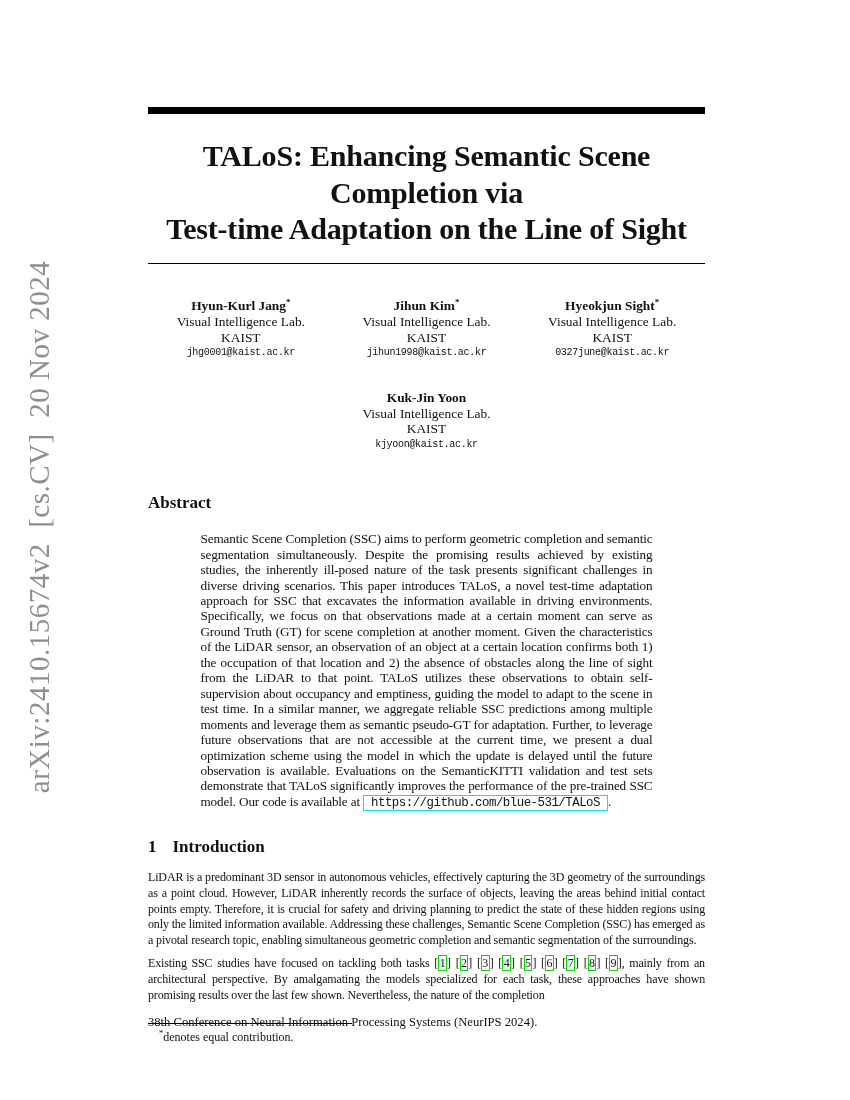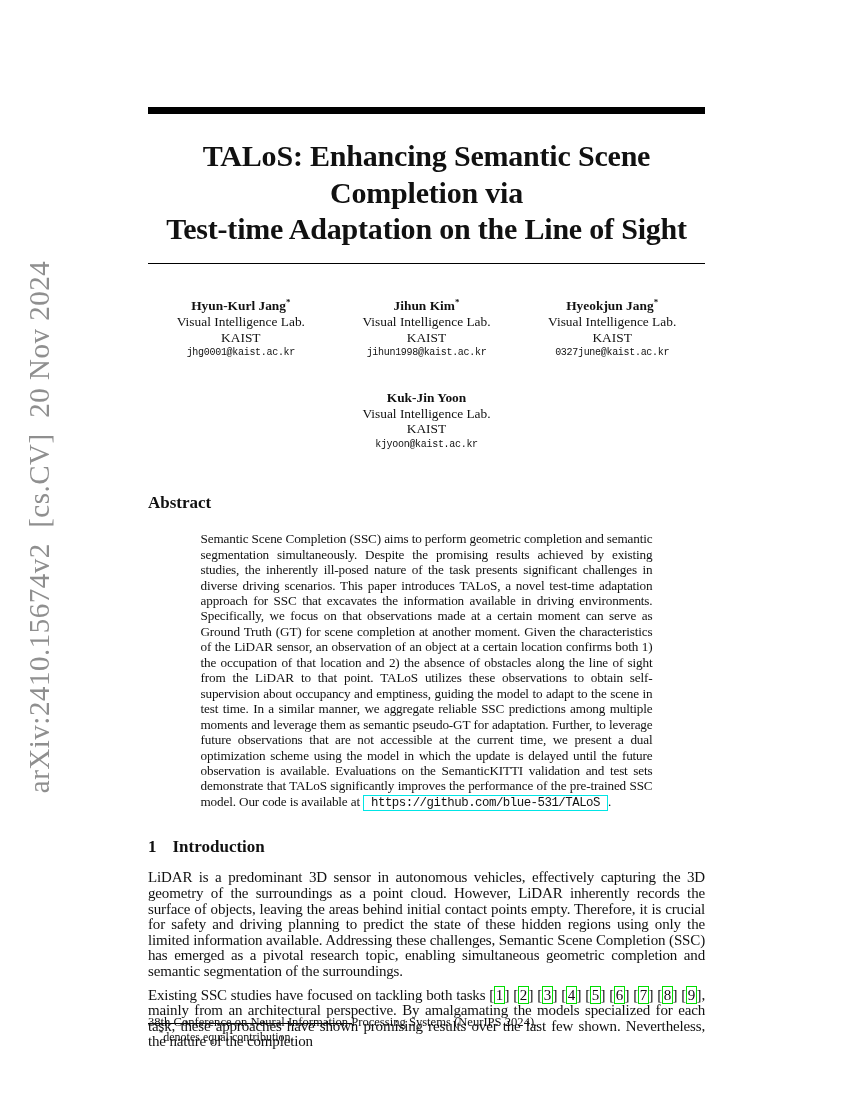--- a/index.html
+++ b/index.html
@@ -76,21 +76,21 @@
     padding: 0 7px;
     white-space: nowrap;
   }
 
   .section-heading { margin-top: 26px; font-weight: bold; font-size: 17px; }
   .section-number { margin-right: 16px; }
 
   .para {
     margin-top: 13px;
     text-align: justify;
-    font-size: 15px;
+    font-size: 12px;
     line-height: 15.6px;
     letter-spacing: -0.15px;
   }
   .para + .para { margin-top: 8px; }
 
   .cite { white-space: nowrap; }
   .cite-n {
     border: 1.2px solid #00dd00;
     padding: 0 0.5px;
   }
@@ -130,21 +130,21 @@
         <div>KAIST</div>
         <div class="author-email">jhg0001@kaist.ac.kr</div>
       </div>
       <div class="author-card">
         <div class="author-name"><span>Jihun Kim</span><sup>*</sup></div>
         <div>Visual Intelligence Lab.</div>
         <div>KAIST</div>
         <div class="author-email">jihun1998@kaist.ac.kr</div>
       </div>
       <div class="author-card">
-        <div class="author-name"><span>Hyeokjun Jang</span><sup>*</sup></div>
+        <div class="author-name"><span>Hyeokjun Sight</span><sup>*</sup></div>
         <div>Visual Intelligence Lab.</div>
         <div>KAIST</div>
         <div class="author-email">0327june@kaist.ac.kr</div>
       </div>
     </div>
 
     <div class="author-card single">
       <div class="author-name"><span>Kuk-Jin Yoon</span><sup></sup></div>
       <div>Visual Intelligence Lab.</div>
       <div>KAIST</div>

